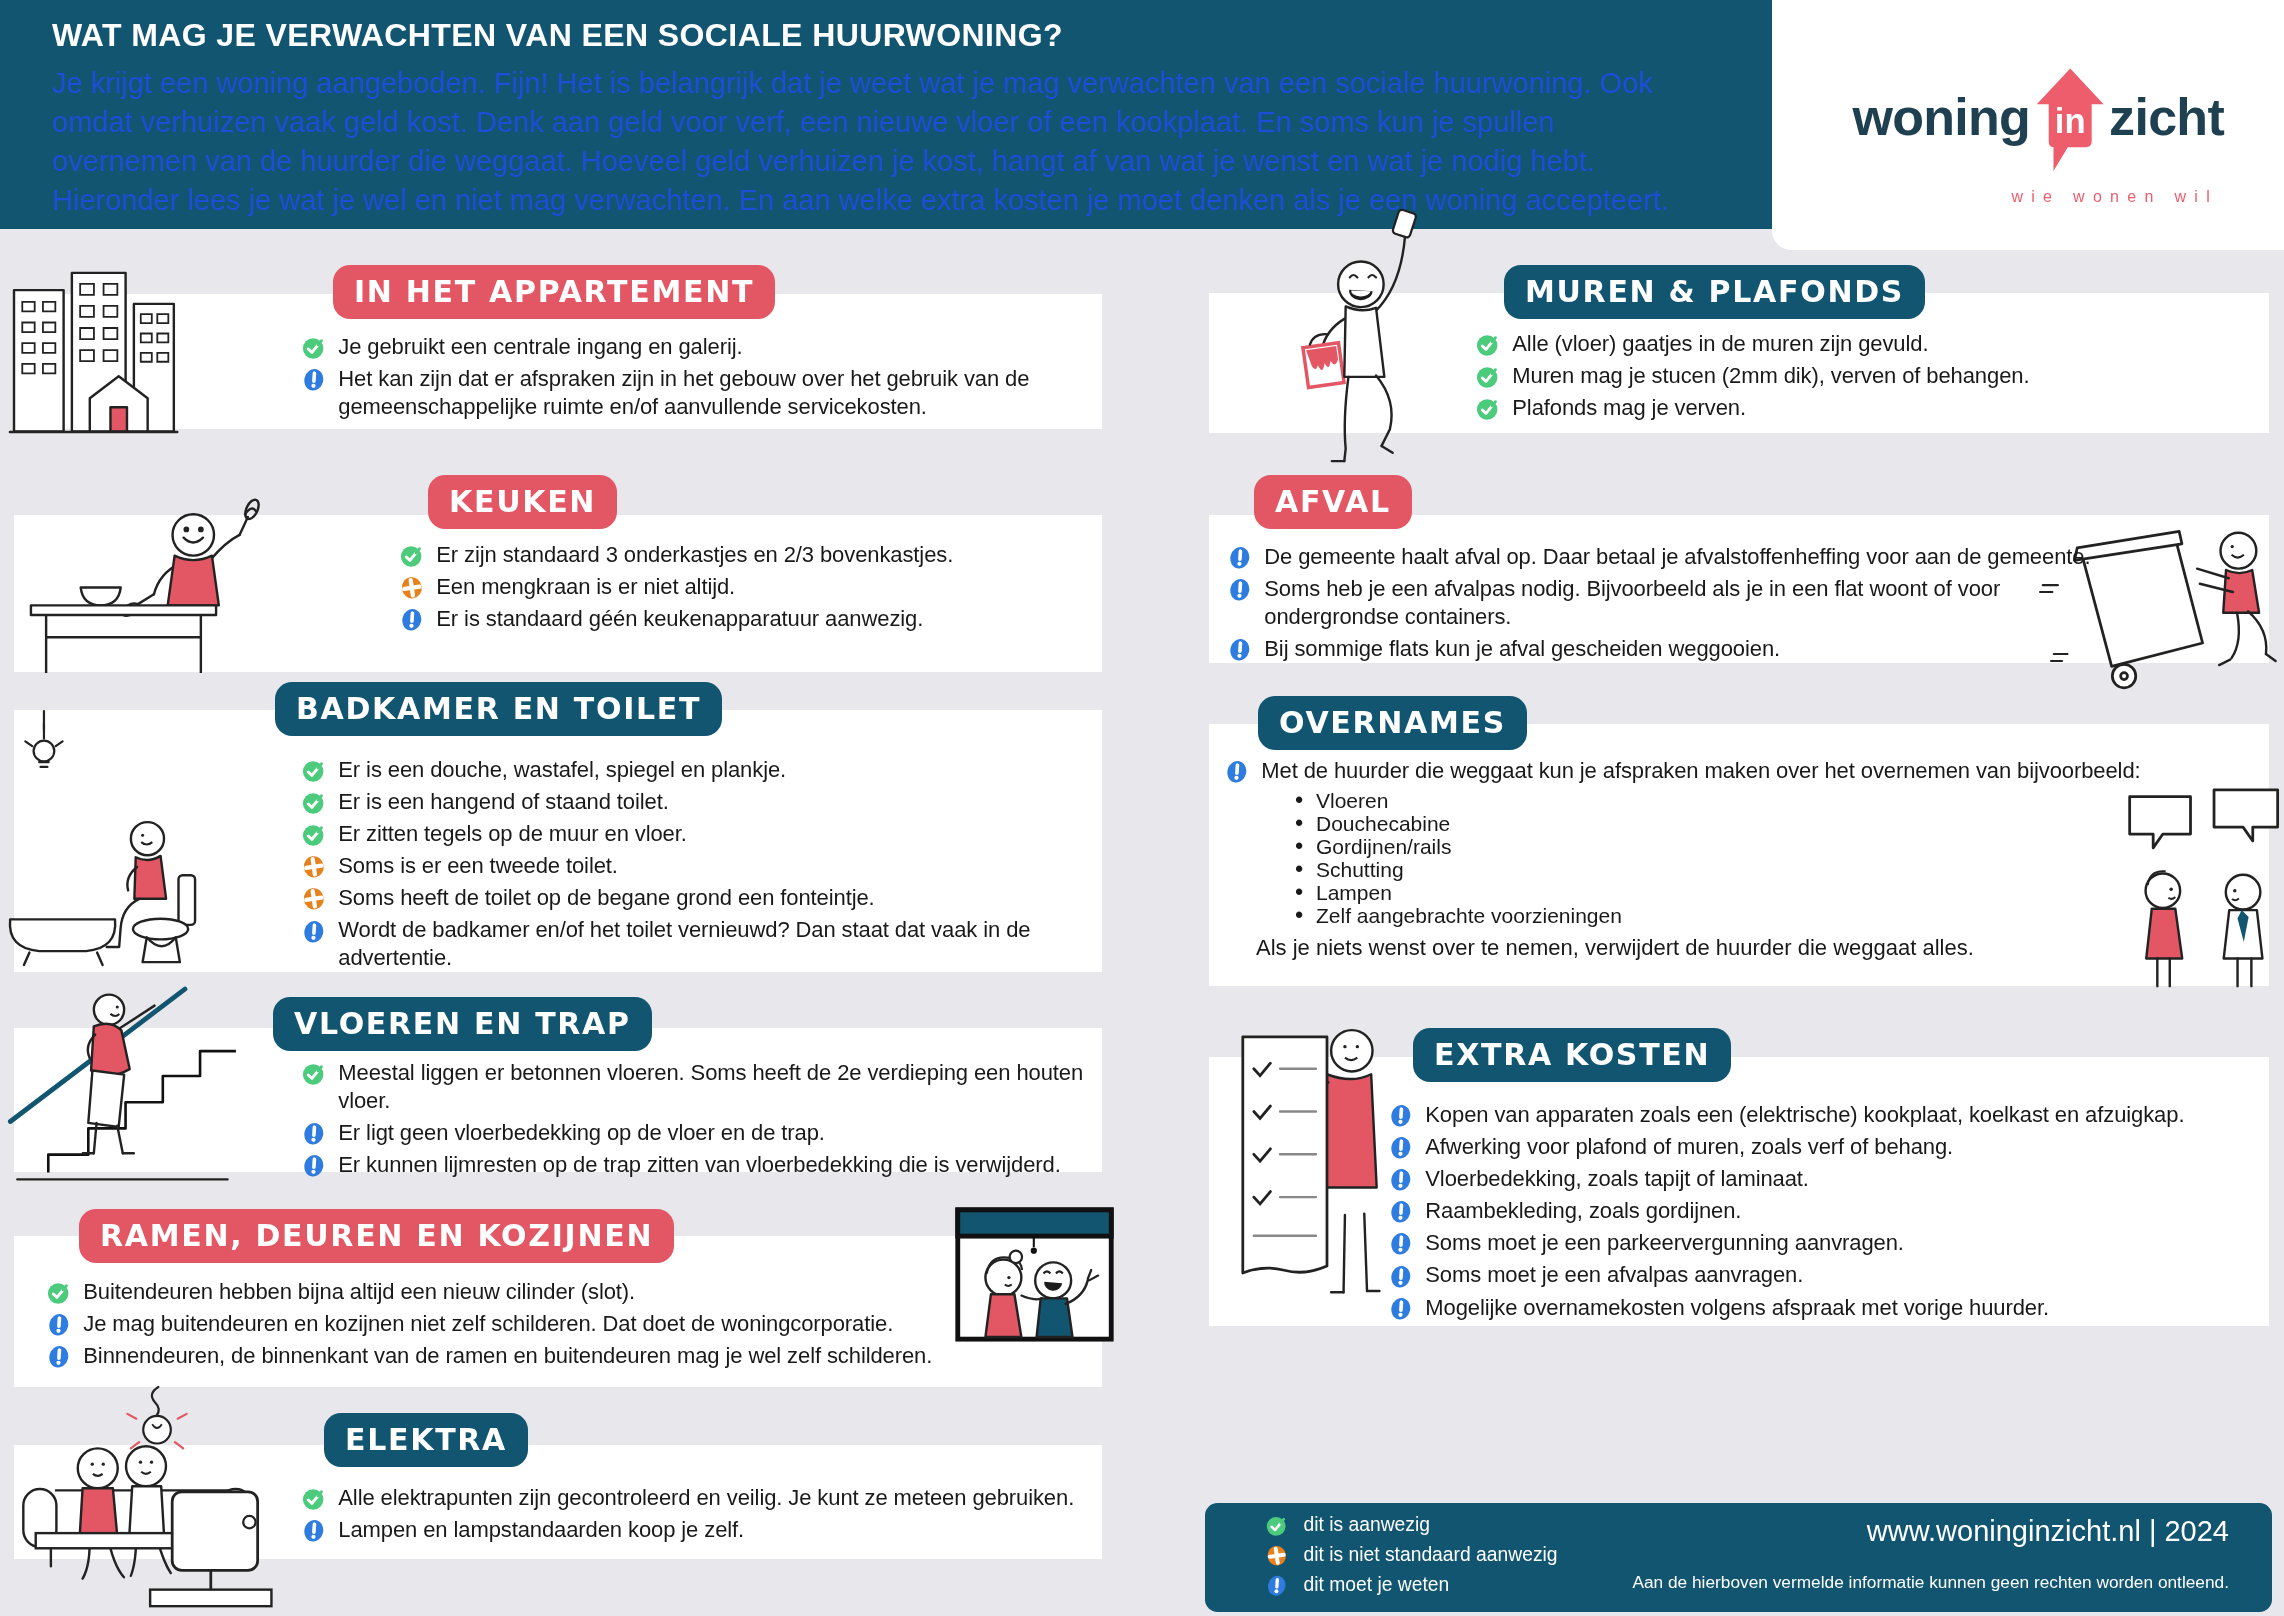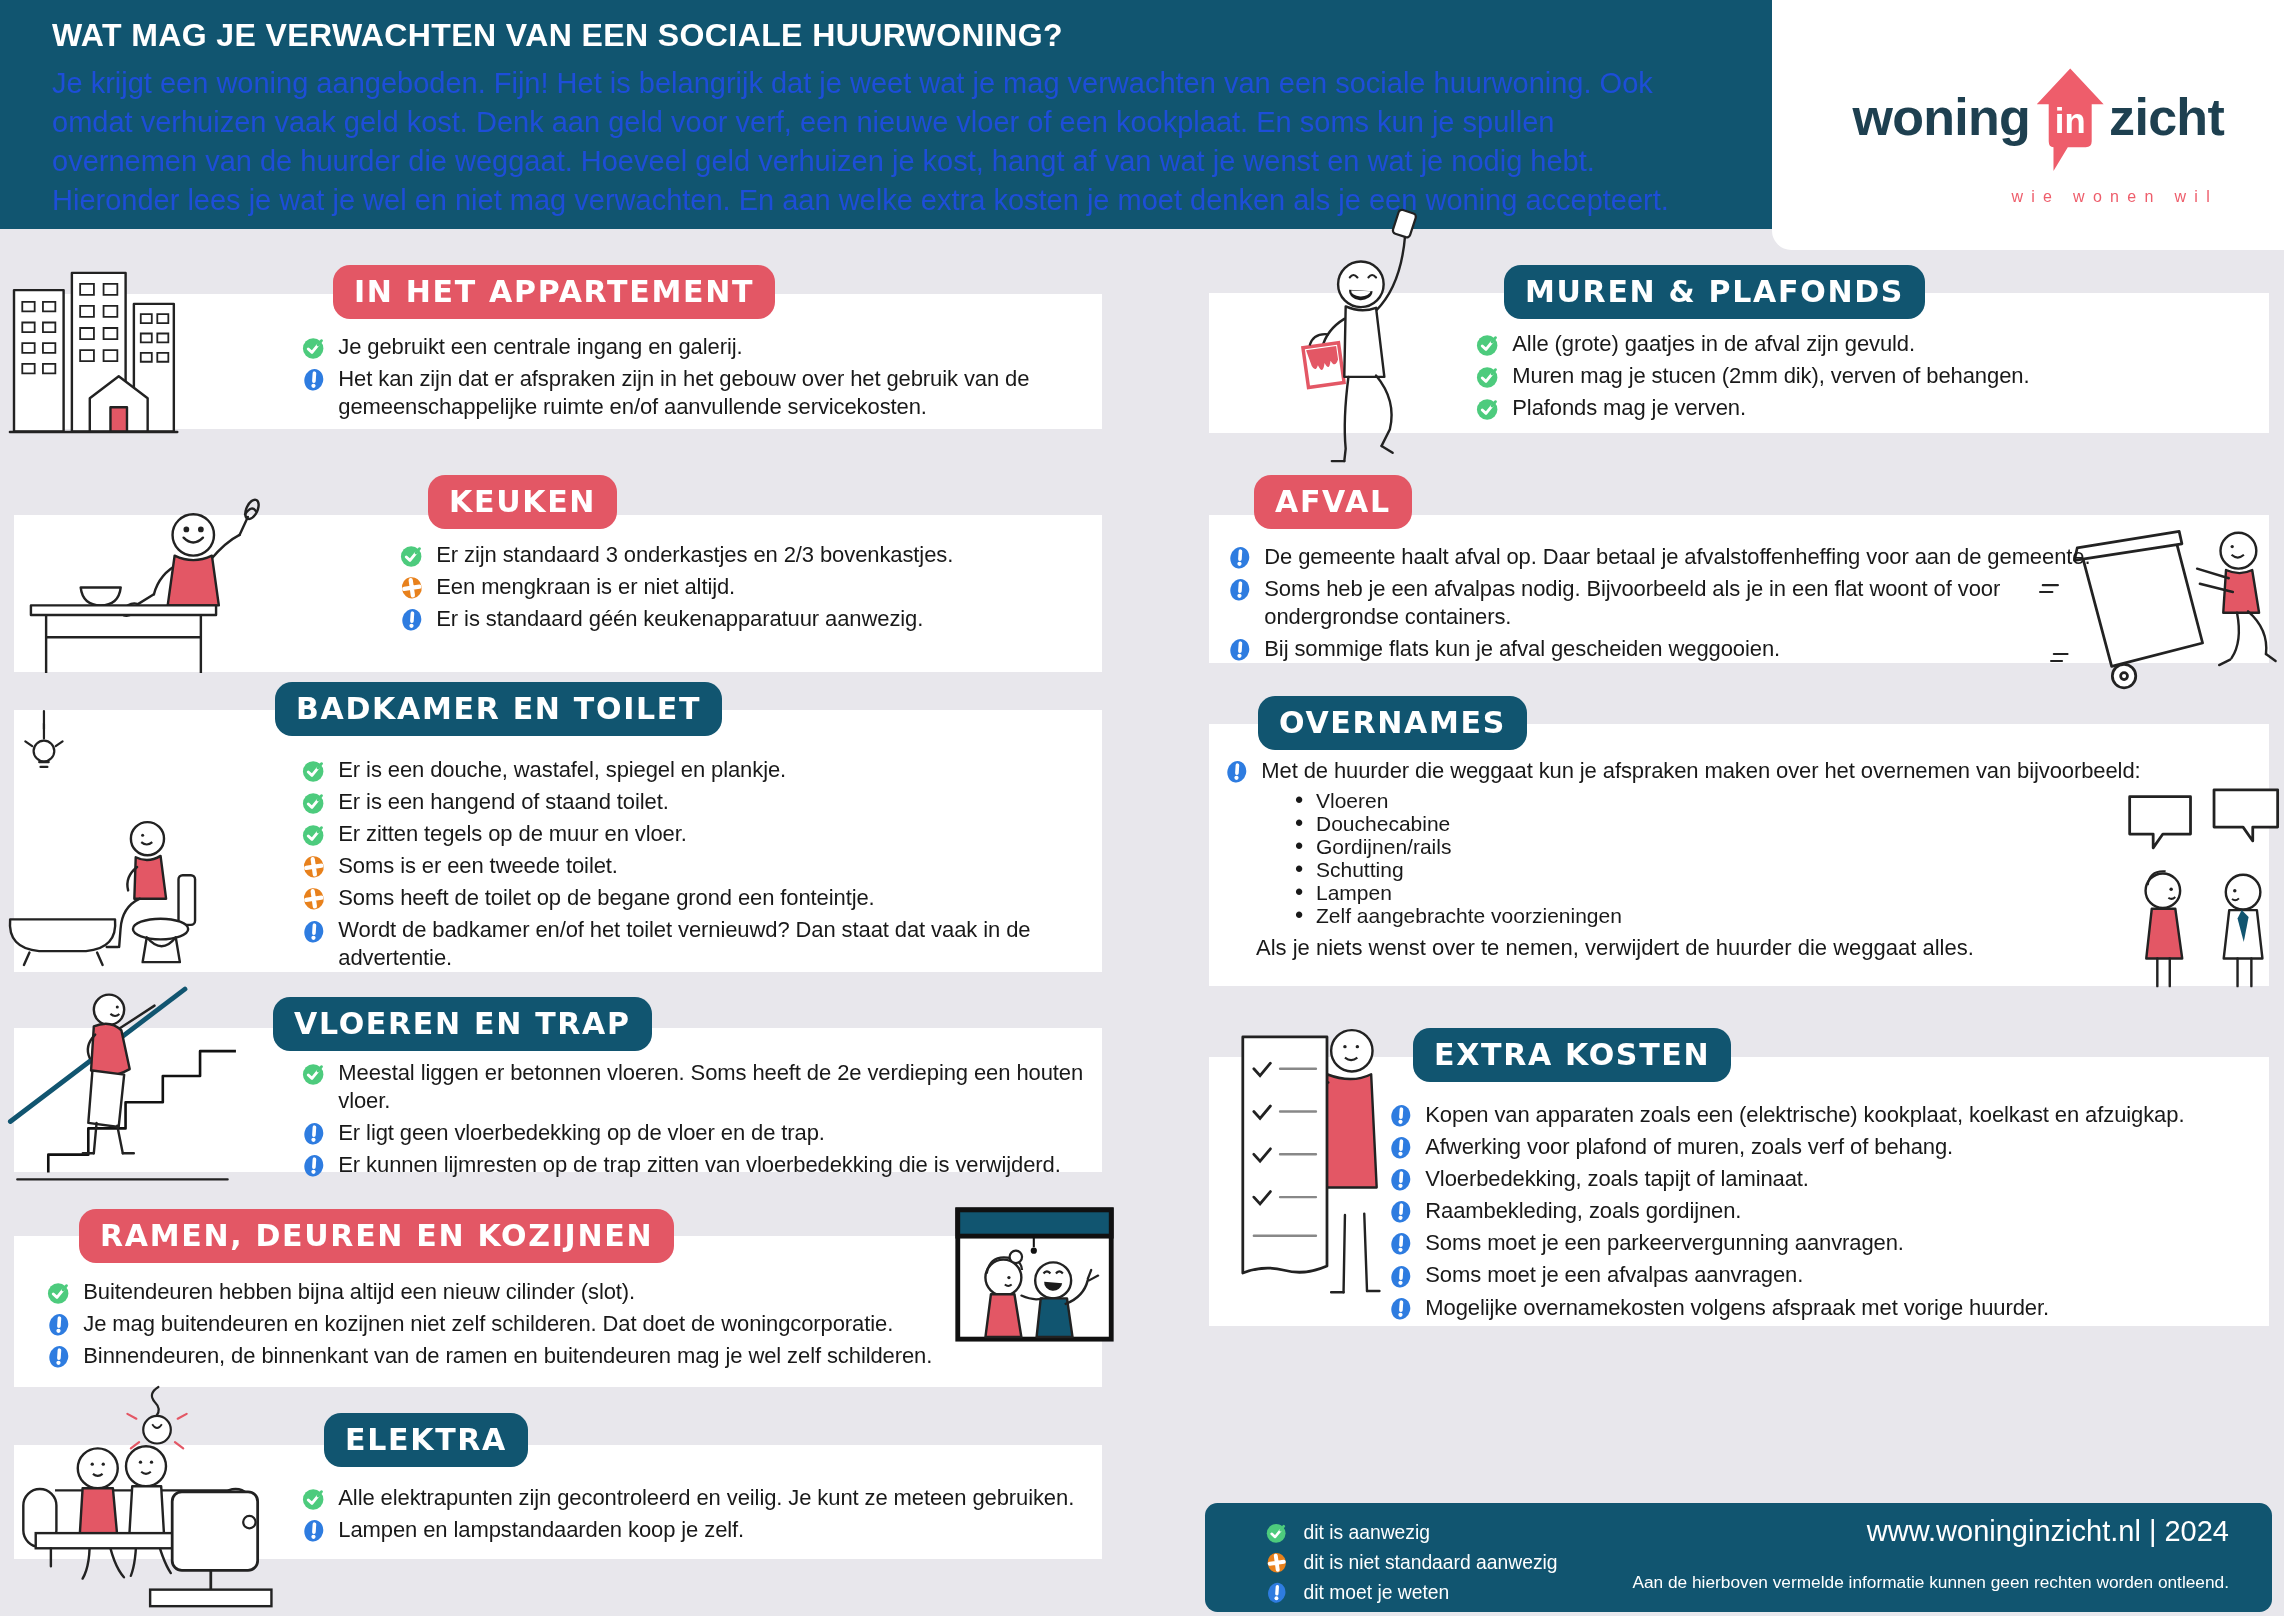--- a/index.html
+++ b/index.html
@@ -73,21 +73,21 @@
   .sec-overnames .badge{left:1258px;top:696px}
   .sec-overnames .bullets{left:1224px;top:757px;width:1015px}
 
   .sec-extra_kosten .panel{left:1209px;top:1057px;width:1060px;height:269px}
   .sec-extra_kosten .badge{left:1413px;top:1028px}
   .sec-extra_kosten .bullets{left:1388px;top:1101px;width:877px}
 
   
   .footer-band{position:absolute;left:1205px;top:1503px;width:1067px;height:109px;background:var(--teal);border-radius:12.4px;z-index:2}
   .legend{position:absolute;left:1265px;top:1514px;z-index:3}
-  .legend-row{display:flex;align-items:flex-end;gap:15px;height:30px}
+  .legend-row{display:flex;align-items:flex-start;gap:15px;height:30px}
   .legend-icon{width:23.5px;height:23.5px}
   .legend-icon svg{width:100%;height:100%;display:block}
   .legend-label{color:#fff;font-size:19.3px}
   .site{position:absolute;right:55px;top:1515px;color:#fff;font-size:29px;z-index:3}
   .disclaimer{position:absolute;right:55px;top:1572px;color:#fff;font-size:17.3px;z-index:3}
 
   
   .ill{position:absolute;z-index:2}
   .ill svg{width:100%;height:100%;display:block;overflow:visible}
   .ill-city{left:8.3px;top:266px;width:218px;height:186px}
@@ -605,21 +605,21 @@
     <div class="badge teal">MUREN &amp; PLAFONDS</div>
     <div class="bullets">
         <div class="brow">
     <span class="bicon">
             <svg viewBox="0 0 24 24">
               <circle cx="11.4" cy="12.6" r="9.6" fill="var(--green)"></circle>
               <path d="M6.8 13.1 L10.3 16.3 L16 9.3" fill="none" stroke="#fff" stroke-width="2.7" stroke-linecap="round" stroke-linejoin="round"></path>
               <path d="M16 9.3 L19.2 5.3" fill="none" stroke="var(--green)" stroke-width="2.7" stroke-linecap="round"></path>
             </svg>
           </span>
-    <span class="btext">Alle (grote) gaatjes in de afval zijn gevuld.</span>
+    <span class="btext">Alle (vloer) gaatjes in de muren zijn gevuld.</span>
   </div>
         <div class="brow">
     <span class="bicon">
             <svg viewBox="0 0 24 24">
               <circle cx="11.4" cy="12.6" r="9.6" fill="var(--green)"></circle>
               <path d="M6.8 13.1 L10.3 16.3 L16 9.3" fill="none" stroke="#fff" stroke-width="2.7" stroke-linecap="round" stroke-linejoin="round"></path>
               <path d="M16 9.3 L19.2 5.3" fill="none" stroke="var(--green)" stroke-width="2.7" stroke-linecap="round"></path>
             </svg>
           </span>
     <span class="btext">Muren mag je stucen (2mm dik), verven of behangen.</span>

